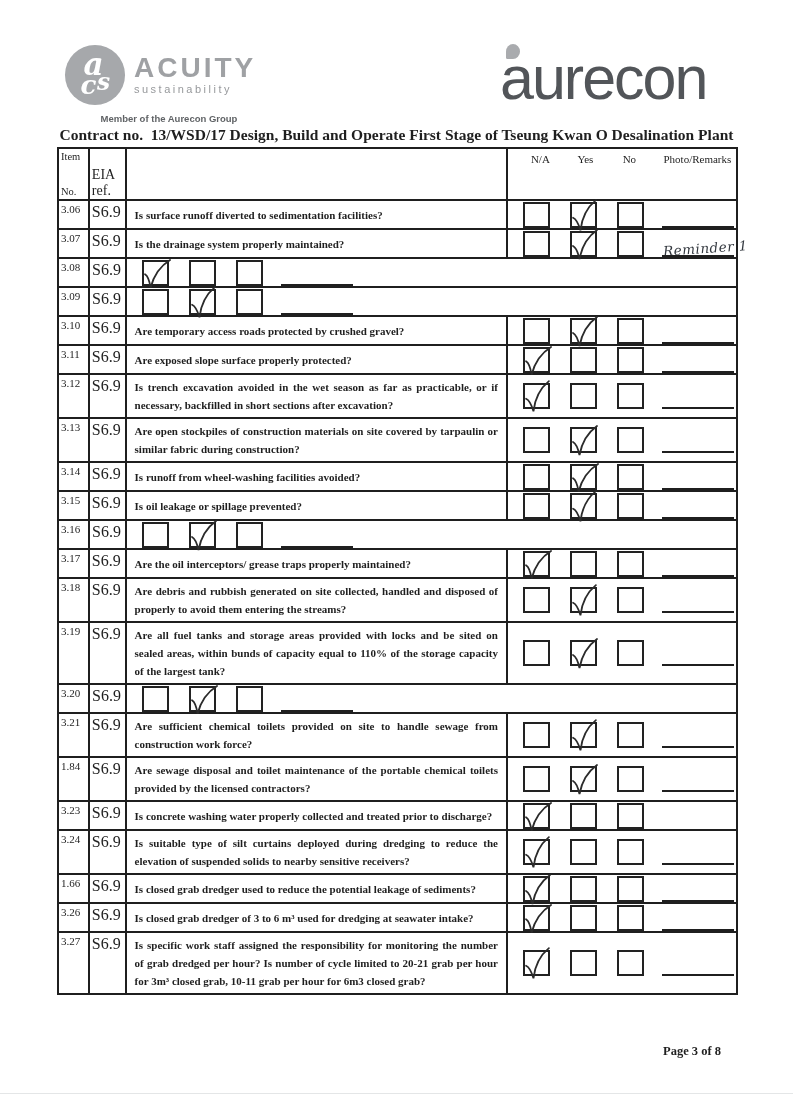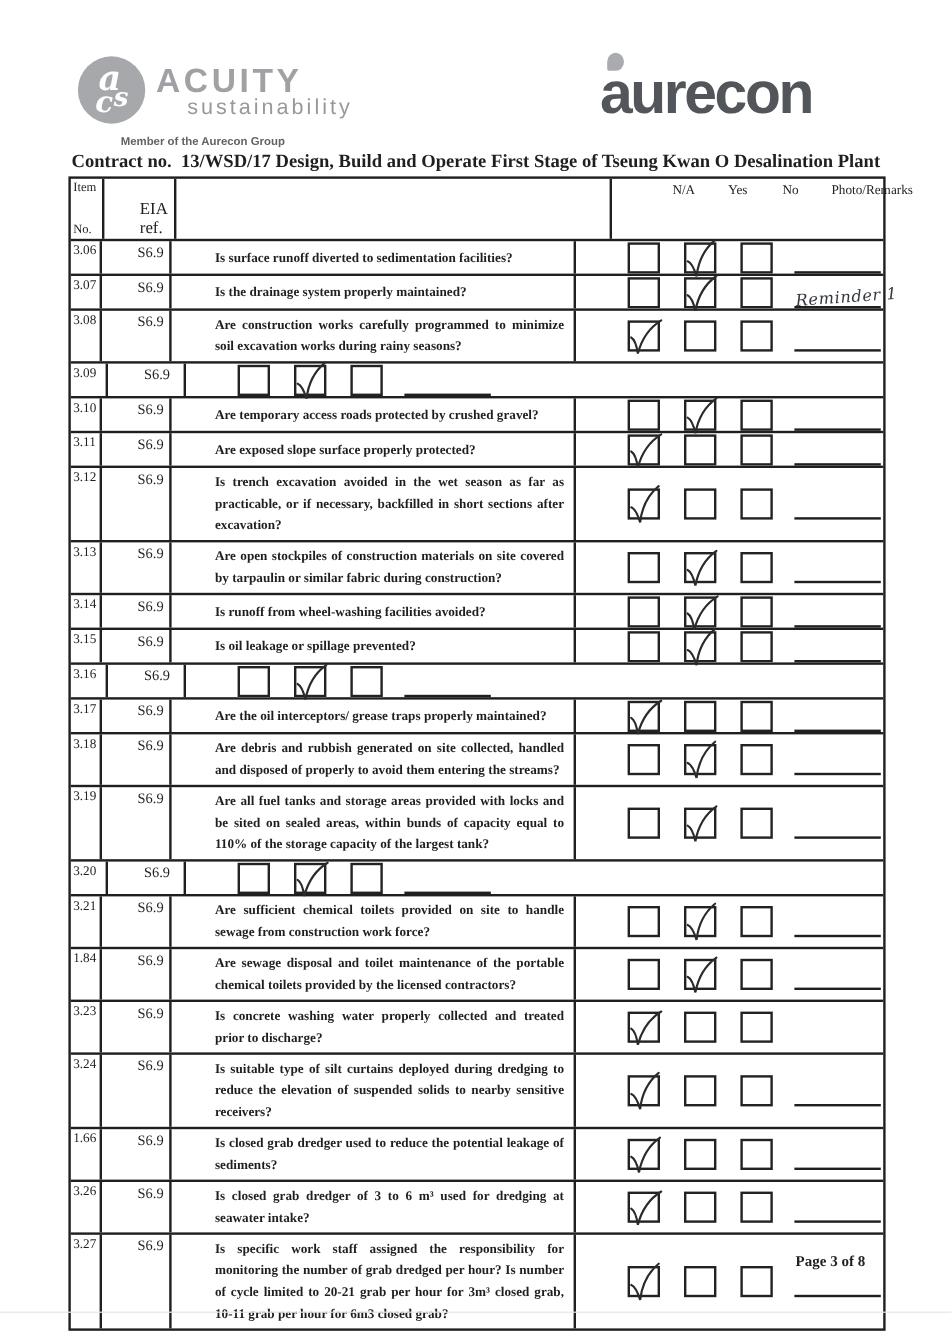--- a/index.html
+++ b/index.html
@@ -13,53 +13,53 @@
   
   .logos { position:absolute; top:42px; left:0; width:100%; height:90px; }
   .acuity { position:absolute; left:64px; top:2px; width:230px; }
   .acuity-top { display:flex; align-items:center; }
   .acuity-words { margin-left:8px; }
   .acuity-name {
     font-family:"Liberation Sans", sans-serif; font-size:28px; font-weight:700;
     color:#9fa1a4; letter-spacing:3px; line-height:28px;
   }
   .acuity-sub {
-    font-family:"Liberation Sans", sans-serif; font-size:18px; color:#97999c;
-    letter-spacing:2.5px; margin-left:26px; line-height:15px;
+    font-family:"Liberation Sans", sans-serif; font-size:11px; color:#97999c;
+    letter-spacing:2.5px; line-height:15px;
   }
   .acuity-member {
     font-family:"Liberation Sans", sans-serif; font-size:9.5px; font-weight:700;
     color:#606366; margin-top:7px; text-align:center; width:210px;
   }
   .aurecon { position:absolute; right:48px; top:6px; width:245px; height:64px; }
   .aurecon-word {
-    font-family:"Liberation Sans", sans-serif; font-weight:700; font-size:49px;
+    font-family:"Liberation Sans", sans-serif; font-weight:400; font-size:61px;
     color:#525559; letter-spacing:-2px; line-height:60px;
   }
   .aurecon-dot {
     position:absolute; left:6px; top:-4px; width:14px; height:15px;
     background:#a9abae; border-radius:50% 50% 50% 10%;
   }
 
   
   .title {
     position:absolute; top:126px; left:0; width:100%; text-align:center;
     font-size:15.5px; font-weight:700; white-space:pre-wrap;
   }
 
   
   .tbl {
     position:absolute; left:57px; top:147px; width:681px;
     border:2px solid #1f1f1f; background:#fff;
   }
-  .row { display:flex; border-bottom:2px solid #1f1f1f; min-height:29px;gap:28px; }
+  .row { display:flex; border-bottom:2px solid #1f1f1f; min-height:29px; }
   .row:last-child { border-bottom:none; }
   .c { border-right:2px solid #1f1f1f; }
   .c-item  { width:31px;  font-size:11px; padding:2px 1px 0 2px; }
-  .c-eia   { width:37px;  font-size:12px; padding:2px 1px 0 2px; }
+  .c-eia   { width:37px;  font-size:16px; padding:2px 1px 0 2px; }
   .c-q     { width:384px; font-size:11px; line-height:18px; padding:3px 8px;
              text-align:justify; display:flex; align-items:center;font-weight:bold; }
   .c-q > span { width:100%; }
   .c-checks{ width:229px; border-right:none; position:relative;
              display:flex; align-items:center; }
 
   
   .hrow { min-height:38px; }
   .h-item { display:flex; flex-direction:column; justify-content:space-between;
             font-size:10.5px; padding:2px 1px 2px 2px; }
@@ -187,23 +187,20 @@
       <span class="remark">
         <span class="remark-text">Reminder 1</span>
         <span class="remark-line"></span>
       </span>
     </div>
   </div>
 
   <div class="row">
     <div class="c c-item item">3.08</div>
     <div class="c c-eia eia">S6.9</div>
-    <div class="c c-q">
-            <span class="q">Are construction works carefully programmed to minimize soil excavation works during rainy seasons?</span>
-          </div>
     <div class="c c-checks">
       <span class="box box-na na">
               <svg class="tick" viewBox="0 0 32 37" style="transform: rotate(4deg);">
                 <path d="M5 19 Q9 21 11.5 32 Q15 13 29 3" fill="none" stroke="#2b2b2b" stroke-width="1.8" stroke-linecap="round"></path>
               </svg>
             </span>
       <span class="box box-yes yes"></span>
       <span class="box box-no no"></span>
       <span class="remark">
         <span class="remark-text"></span>

